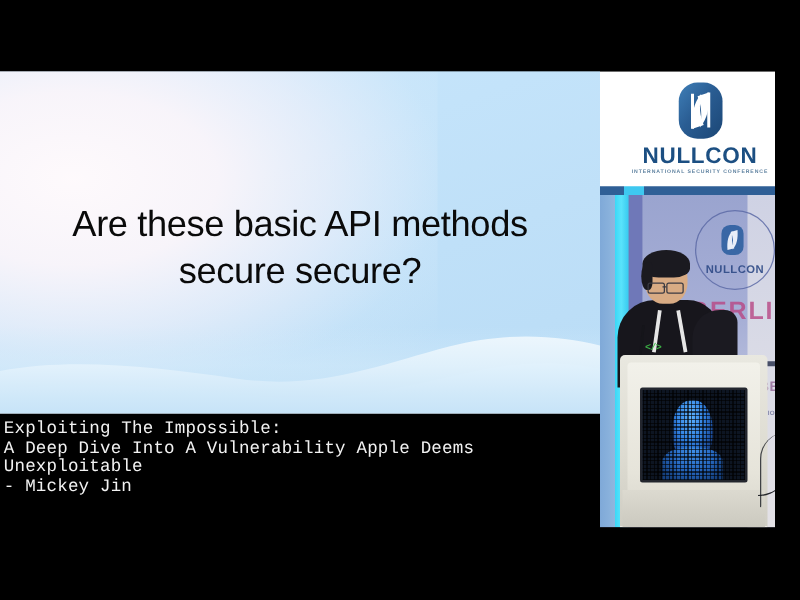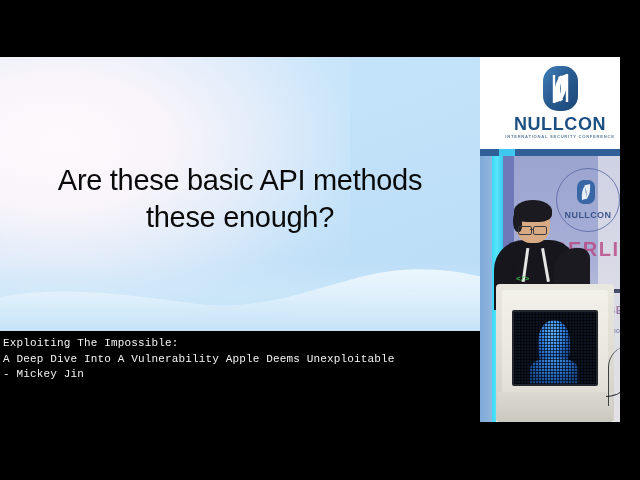--- a/index.html
+++ b/index.html
@@ -110,21 +110,21 @@
     background: #000000;
     z-index: 30;
   }
   #caption-text {
     position: absolute;
     left: 3px;
     top: 5px;
     width: 474px;
     color: #f2f2f2;
     font-family: "Liberation Mono", "DejaVu Sans Mono", monospace;
-    font-size: 11px;
+    font-size: 14px;
     line-height: 15.5px;
     letter-spacing: 0.15px;
     white-space: pre-line;
   }
 
   
   #right-col {
     position: absolute;
     left: 480px;
     top: 57px;
@@ -420,21 +420,21 @@
   <div id="slide">
     <div class="bg-base"></div>
     <div class="bg-glow"></div>
     <svg class="wave" viewBox="0 0 500 230" preserveAspectRatio="none">
       <path d="M0,182 C60,168 130,176 200,186 C265,195 310,176 370,160 C420,147 465,152 500,162 L500,230 L0,230 Z" fill="#ffffff" opacity="0.78"></path>
       <path d="M0,196 C70,186 140,192 215,200 C280,207 330,193 390,180 C435,170 470,173 500,180 L500,230 L0,230 Z" fill="#f2faff" opacity="0.85"></path>
     </svg>
     <div class="bg-bottom"></div>
 
     <div id="slide-title">Are these basic API methods
-these enough?</div>
+secure secure?</div>
   </div>
 
   <div id="caption-bar">
     <div id="caption-text">Exploiting The Impossible:
 A Deep Dive Into A Vulnerability Apple Deems Unexploitable
  - Mickey Jin</div>
   </div>
 
   <div id="right-col">
 

